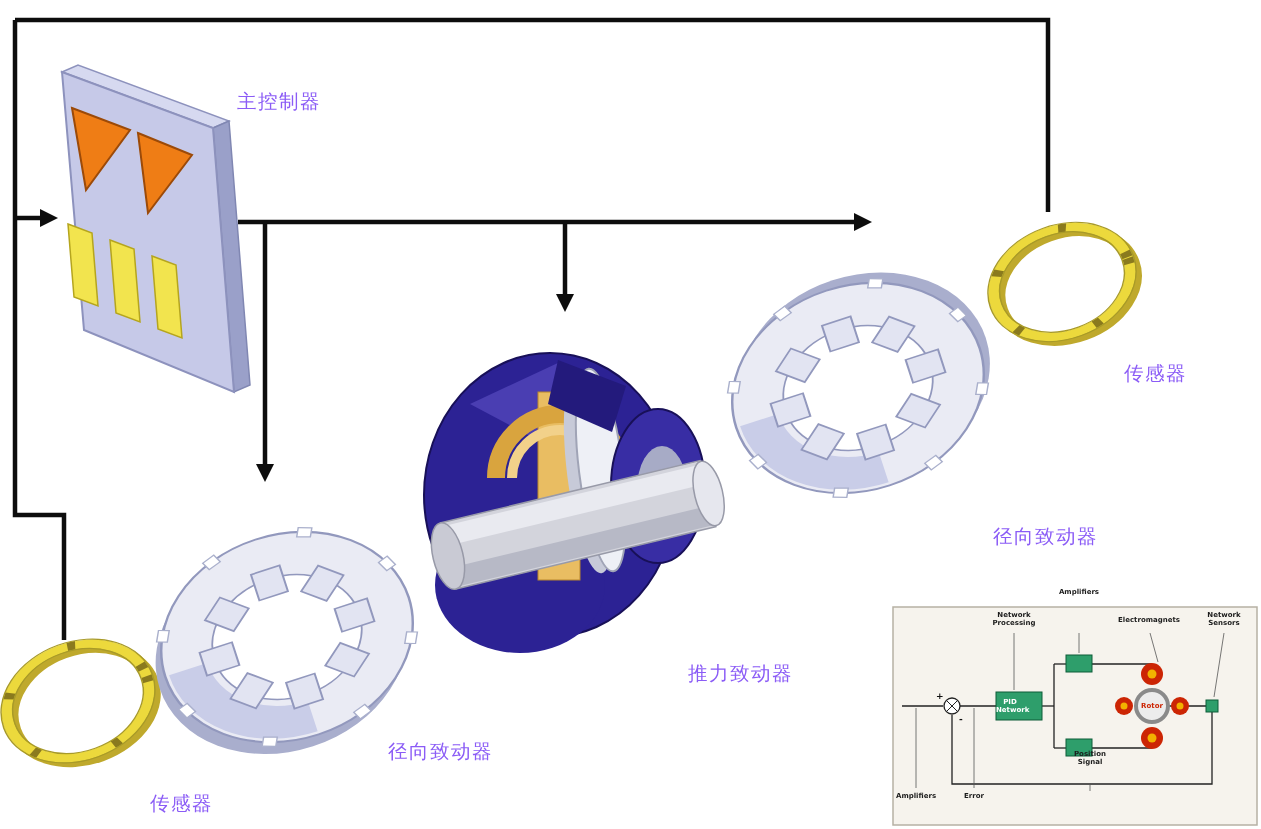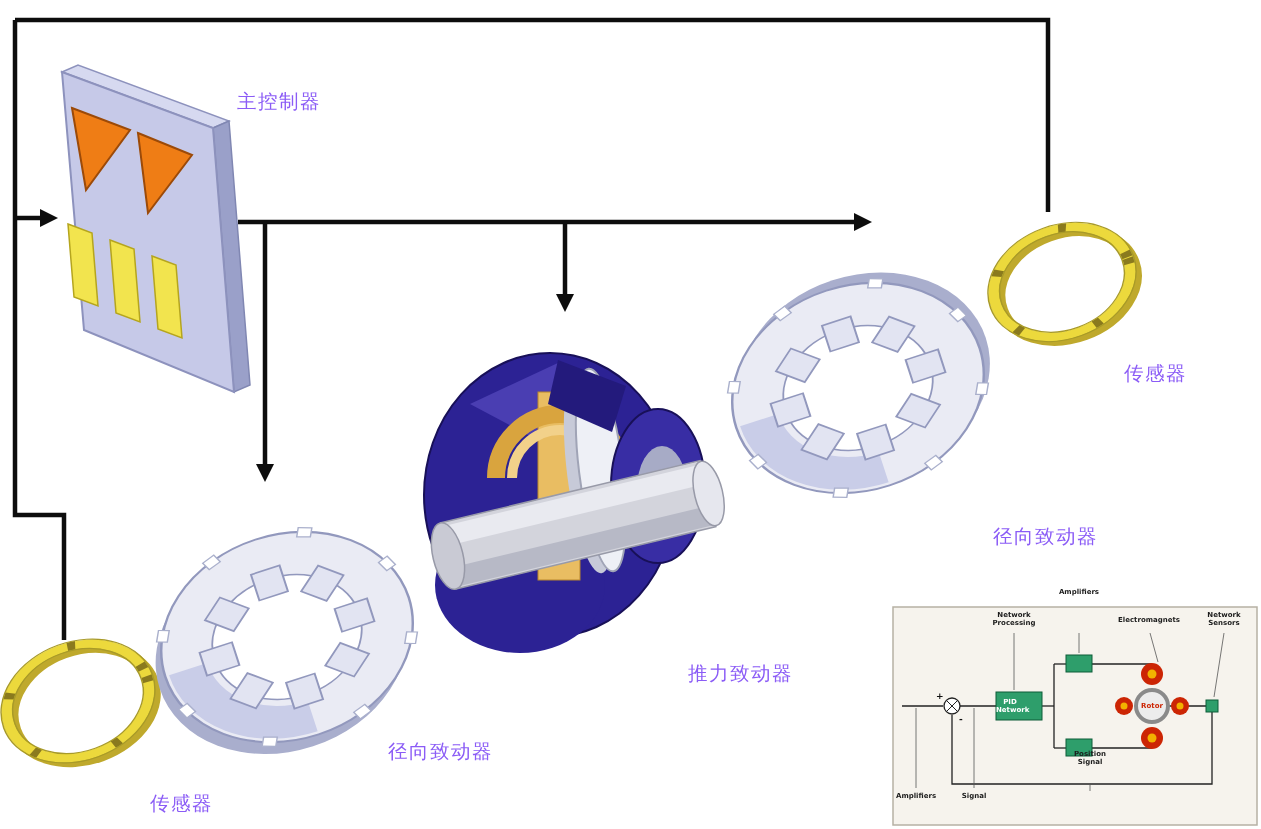--- a/index.html
+++ b/index.html
@@ -204,18 +204,18 @@
   <div class="lbl" style="left:388px;top:738px">径向致动器</div>
   <div class="lbl" style="left:150px;top:790px">传感器</div>
 
   <div class="inset-lbl" style="left:990px;top:611px;width:48px">Network Processing</div>
   <div class="inset-lbl" style="left:1057px;top:588px;width:44px">Amplifiers</div>
   <div class="inset-lbl" style="left:1118px;top:616px;width:46px">Electromagnets</div>
   <div class="inset-lbl" style="left:1200px;top:611px;width:48px">Network Sensors</div>
   <div class="inset-lbl white" style="left:996px;top:698px;width:28px">PID Network</div>
   <div class="inset-lbl red" style="left:1136px;top:702px;width:32px">Rotor</div>
   <div class="inset-lbl" style="left:896px;top:792px;width:40px">Amplifiers</div>
-  <div class="inset-lbl" style="left:961px;top:792px;width:26px">Signal</div>
+  <div class="inset-lbl" style="left:961px;top:792px;width:26px">Error</div>
   <div class="inset-lbl" style="left:1062px;top:750px;width:56px">Position Signal</div>
   <div class="sign" style="left:936px;top:691px">+</div>
   <div class="sign" style="left:959px;top:714px">-</div>
 
 </div>
 
 </body></html>

